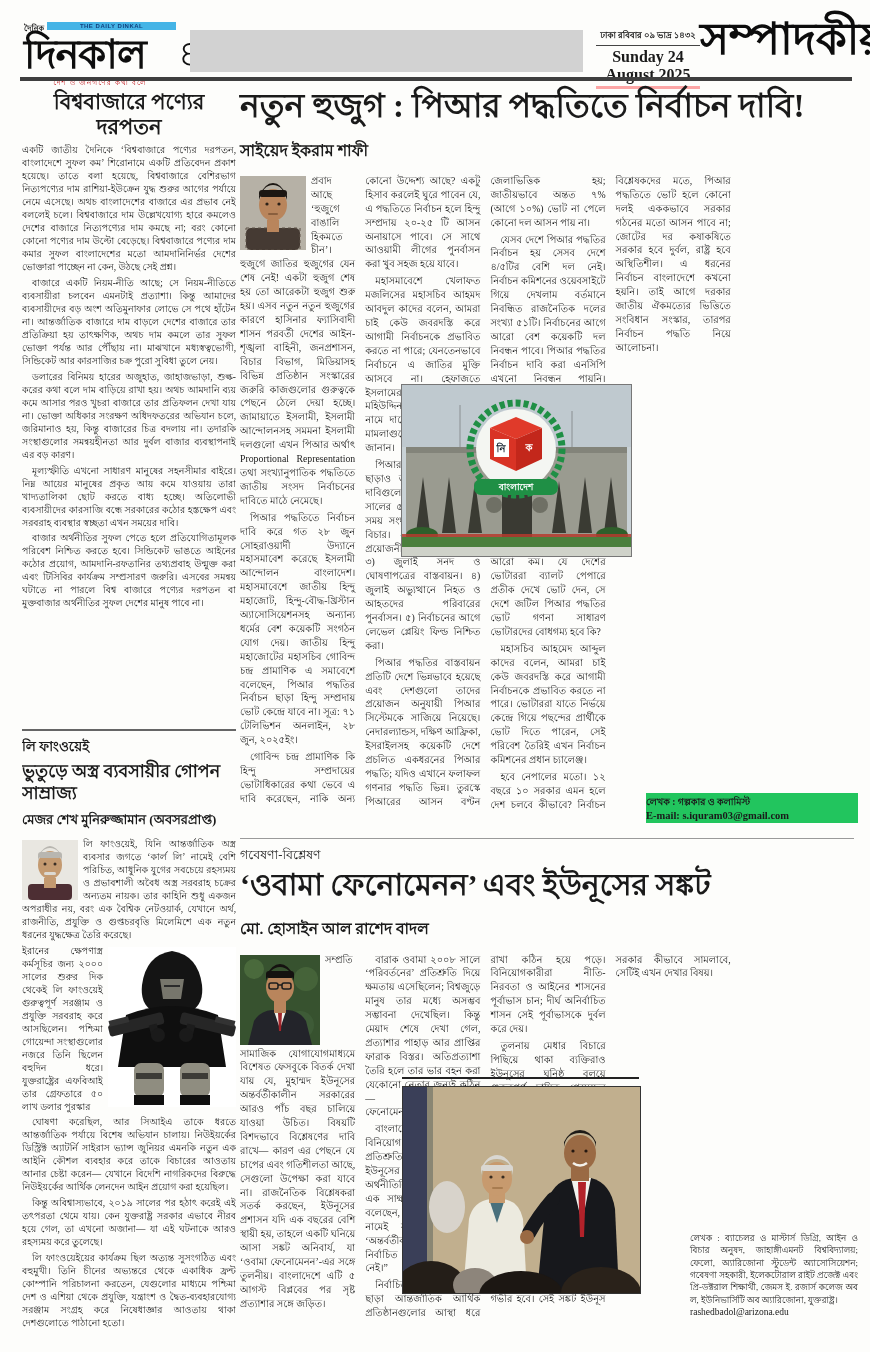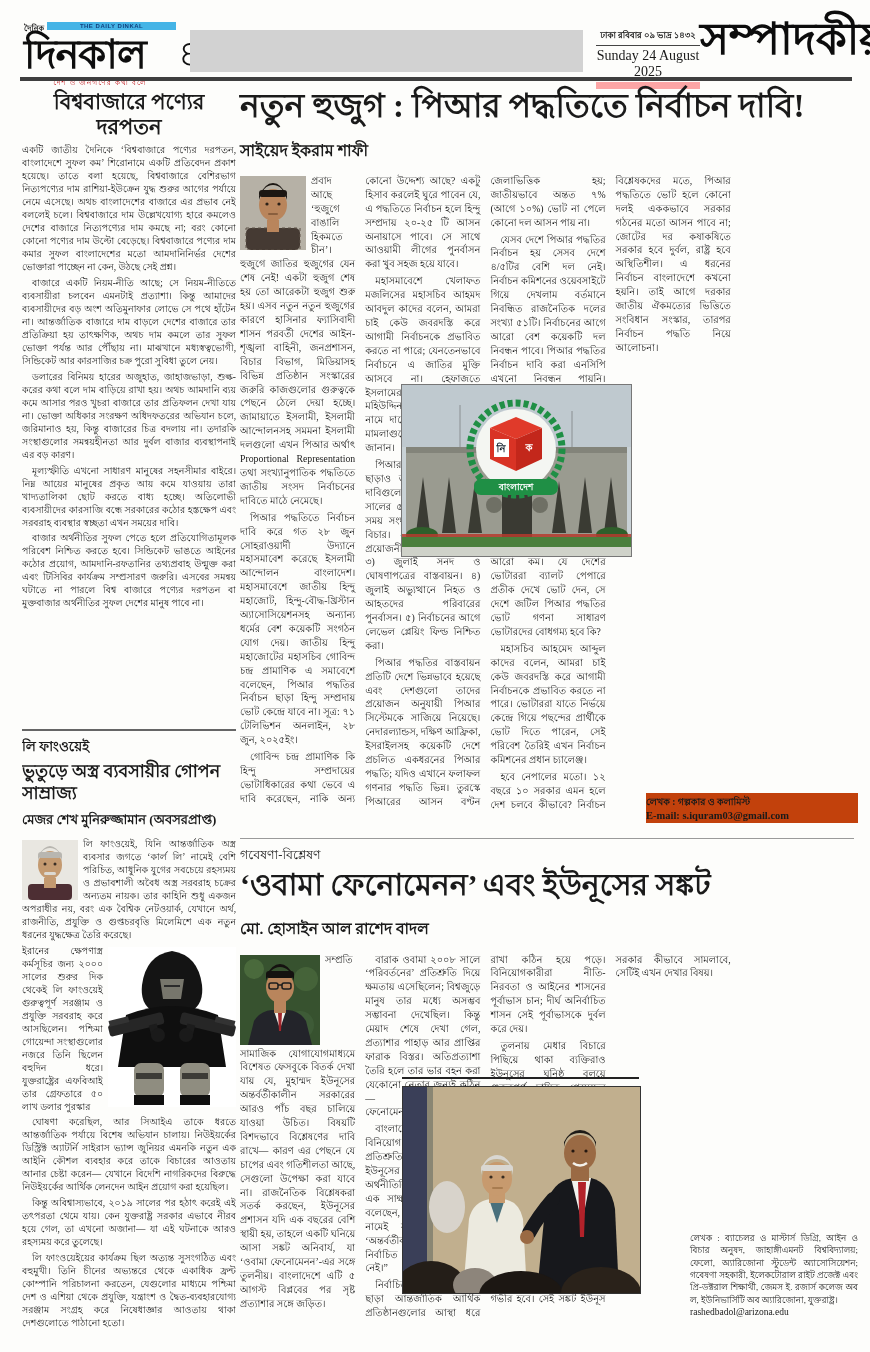--- a/index.html
+++ b/index.html
@@ -10,21 +10,21 @@
   .np-top{display:flex;align-items:flex-start;gap:3px;}
   .np-daily{font-size:8px;font-weight:bold;color:#222;}
   .np-eng{flex:1;background:#45b4e6;color:#10407e;font-size:6px;font-weight:bold;
           text-align:center;padding:1px 2px;letter-spacing:.5px;font-family:"Liberation Sans",sans-serif;}
   .np-name{font-size:40px;font-weight:900;line-height:1;letter-spacing:-1px;color:#0d0d0d;}
   .np-tag{font-size:7.5px;color:#c42127;text-align:center;letter-spacing:1px;margin-top:2px;}
   .page-num{position:absolute;left:178px;top:26px;font-size:36px;color:#111;}
   .ad-box{position:absolute;left:190px;top:30px;width:393px;height:42px;background:#d2d2d2;}
   .date-block{position:absolute;left:596px;top:29px;width:104px;text-align:center;}
   .date-bn{font-size:8.5px;font-weight:bold;border-bottom:1px solid #444;padding-bottom:2px;}
-  .date-en{font-size:14px;font-weight:normal;border-bottom:7px solid #fca5a5;padding:2px 0;}
+  .date-en{font-size:16px;font-weight:bold;border-bottom:3px solid #fca5a5;padding:2px 0;}
   .section-title{position:absolute;left:700px;top:16px;width:160px;font-size:44px;font-weight:bold;
                  line-height:1.1;text-align:right;color:#0c0c0c;}
   .header-rule{position:absolute;left:20px;top:77px;width:832px;height:4px;background:#3f3f3f;}
   
   .body-text p{margin:0 0 3px;text-indent:10px;}
   .body-text p:first-child{text-indent:0;}
   
   .left-col{position:absolute;left:22px;top:86px;width:214px;height:1252px;overflow:hidden;}
   .mk-headline{font-size:21px;font-weight:bold;text-align:center;line-height:1.2;margin:4px 0 4px;}
   .mk-subbar{border-top:1.5px solid #333;border-bottom:1.5px solid #333;padding:3px 0;margin-bottom:6px;}
@@ -55,21 +55,21 @@
   .fig svg{display:block;}
   .fig-shafi{width:66px;height:74px;}
   .fig-munir{width:56px;height:60px;}
   .fig-badol{width:80px;height:90px;}
   .fig-reaper{width:128px;height:160px;background:#fff;}
   .fig-parliament{position:absolute;left:401px;top:384px;width:229px;height:171px;z-index:5;
                   border:1px solid #777;background:#c9d2d6;}
   .obama-rule{position:absolute;left:402px;top:1077px;width:237px;height:2px;background:#222;z-index:5;}
   .fig-obama{position:absolute;left:402px;top:1086px;width:237px;height:206px;z-index:5;
              border:1px solid #333;background:#c8b694;}
-  .credit-main{position:absolute;left:646px;top:793px;width:212px;background:#c2410c;z-index:6;padding:2px 0;}
+  .credit-main{position:absolute;left:646px;top:793px;width:212px;background:#22c55e;z-index:6;padding:2px 0;}
   .credit-main .lbl{font-size:9.5px;font-weight:bold;}
   .credit-main .eml{font-size:10.5px;font-weight:bold;font-family:"Liberation Serif",serif;}
   .credit-research{position:absolute;left:690px;top:1230px;width:168px;background:#fdfdfb;z-index:6;
                    font-size:8.8px;line-height:1.4;text-align:justify;padding:2px 0;}
   .credit-research .eml{font-size:9.5px;font-family:"Liberation Serif",serif;}
 </style>
 </head>
 <body>
 
 <div class="page">

